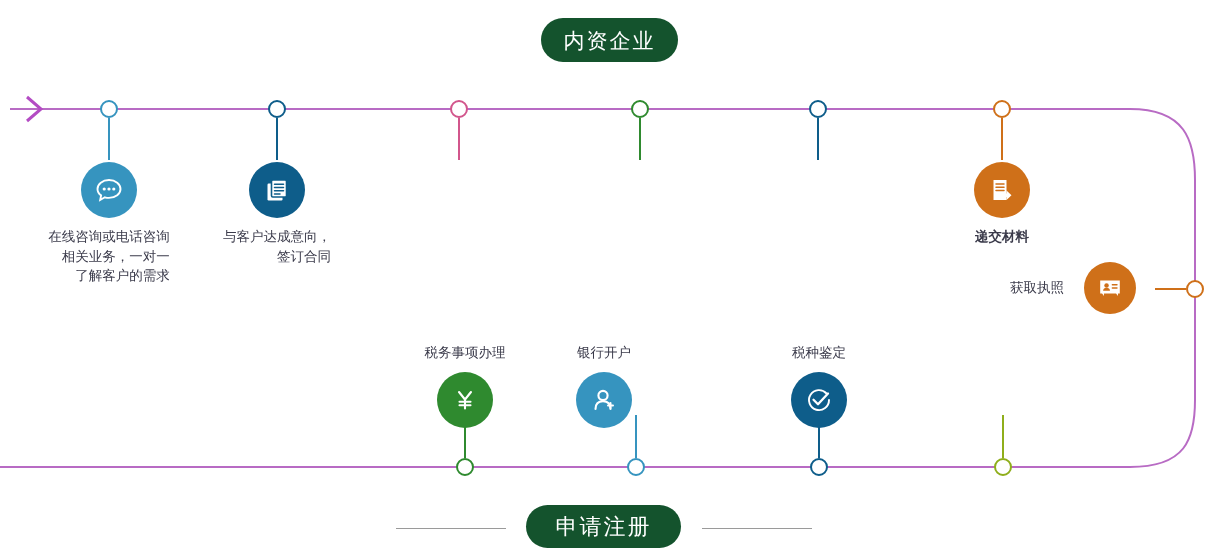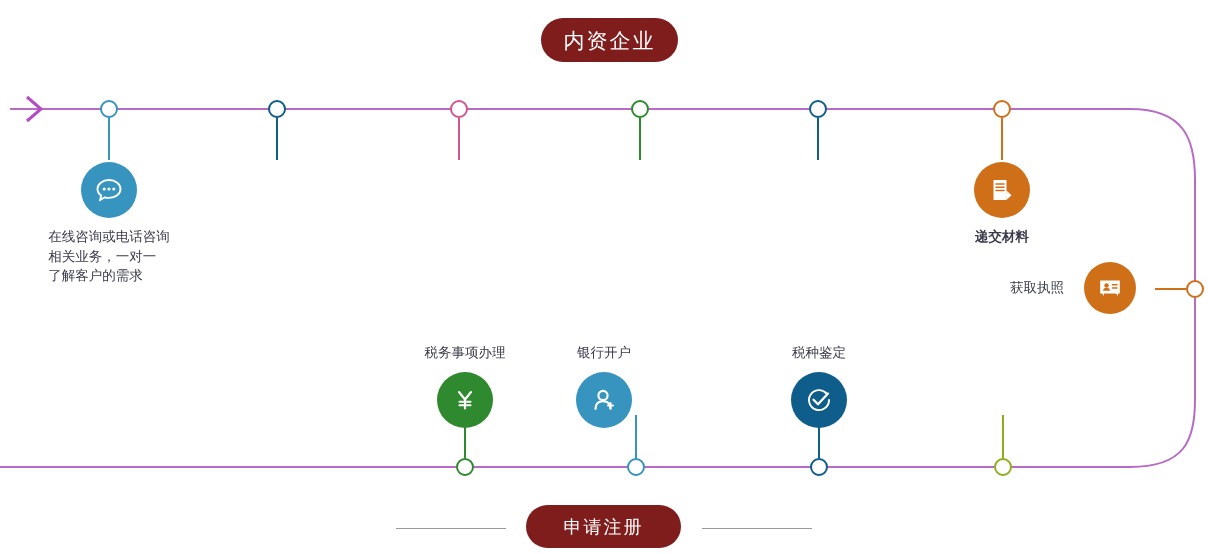--- a/index.html
+++ b/index.html
@@ -21,38 +21,38 @@
     position: absolute;
     left: 0;
     top: 0;
     width: 1208px;
     height: 554px;
   }
 
   
   .pill {
     position: absolute;
-    background: #7f1d1d;
+    background: #14532d;
     color: #ffffff;
     border-radius: 22px;
     display: flex;
     align-items: center;
     justify-content: center;
     letter-spacing: 2px;
     font-size: 21px;
     line-height: 1;
   }
   #pill-top {
     left: 541px; top: 18px;
     width: 137px; height: 44px;
   }
   #pill-bottom {
     left: 526px; top: 505px;
     width: 155px; height: 43px;
-    font-size: 18px;
+    font-size: 22px;
   }
   .pill-rule {
     position: absolute;
     height: 1px;
     background: #9a9a9a;
     top: 528px;
   }
   #rule-left  { left: 396px; width: 110px; }
   #rule-right { left: 702px; width: 110px; }
 
@@ -72,21 +72,21 @@
     display: flex;
     align-items: center;
     justify-content: center;
     flex: none;
   }
   .disc svg { display: block; }
   .caption {
     margin-top: 9px;
     font-size: 13.5px;
     color: #3a3a4a;
-    text-align: left;
+    text-align: right;
     line-height: 1.45;
     white-space: pre-line;
   }
   
   .node.up { flex-direction: column-reverse; }
   .node.up .caption { margin-top: 13px; margin-bottom: 9px; }
 
   
   #license-node {
     position: absolute;
@@ -159,20 +159,36 @@
         <circle cx="10.2" cy="14" r="1.6" fill="#ffffff"></circle>
         <circle cx="15" cy="14" r="1.6" fill="#ffffff"></circle>
         <circle cx="19.8" cy="14" r="1.6" fill="#ffffff"></circle>
       </svg>
     </div>
     <div class="caption">在线咨询或电话咨询
 相关业务，一对一
 了解客户的需求</div>
   </div>
 
+  <div class="node" style="left:277px; top:162px;">
+    <div class="disc" style="background:#0e5d8a;">
+      <svg width="30" height="30" viewBox="0 0 30 30">
+        <rect x="5.5" y="8.5" width="15" height="17" rx="1.2" fill="#ffffff"></rect>
+        <rect x="9.5" y="5" width="15" height="17" rx="1.2" fill="#ffffff" stroke="#0e5d8a" stroke-width="1.6"></rect>
+        <g stroke="#0e5d8a" stroke-width="1.5" stroke-linecap="round">
+          <line x1="12.5" y1="9.3" x2="21.5" y2="9.3"></line>
+          <line x1="12.5" y1="12.5" x2="21.5" y2="12.5"></line>
+          <line x1="12.5" y1="15.7" x2="21.5" y2="15.7"></line>
+          <line x1="12.5" y1="18.9" x2="18" y2="18.9"></line>
+        </g>
+      </svg>
+    </div>
+    <div class="caption">与客户达成意向，
+签订合同</div>
+  </div>
 
 
 
 
   <div class="node" style="left:1002px; top:162px;font-weight:bold;">
     <div class="disc" style="background:#cf7019;">
       <svg width="30" height="30" viewBox="0 0 30 30">
         <path d="M6.5 5 L19.5 5 L19.5 25 L6.5 25 Z" fill="#ffffff"></path>
         <g stroke="#cf7019" stroke-width="1.5" stroke-linecap="round">
           <line x1="9" y1="9" x2="17" y2="9"></line>

